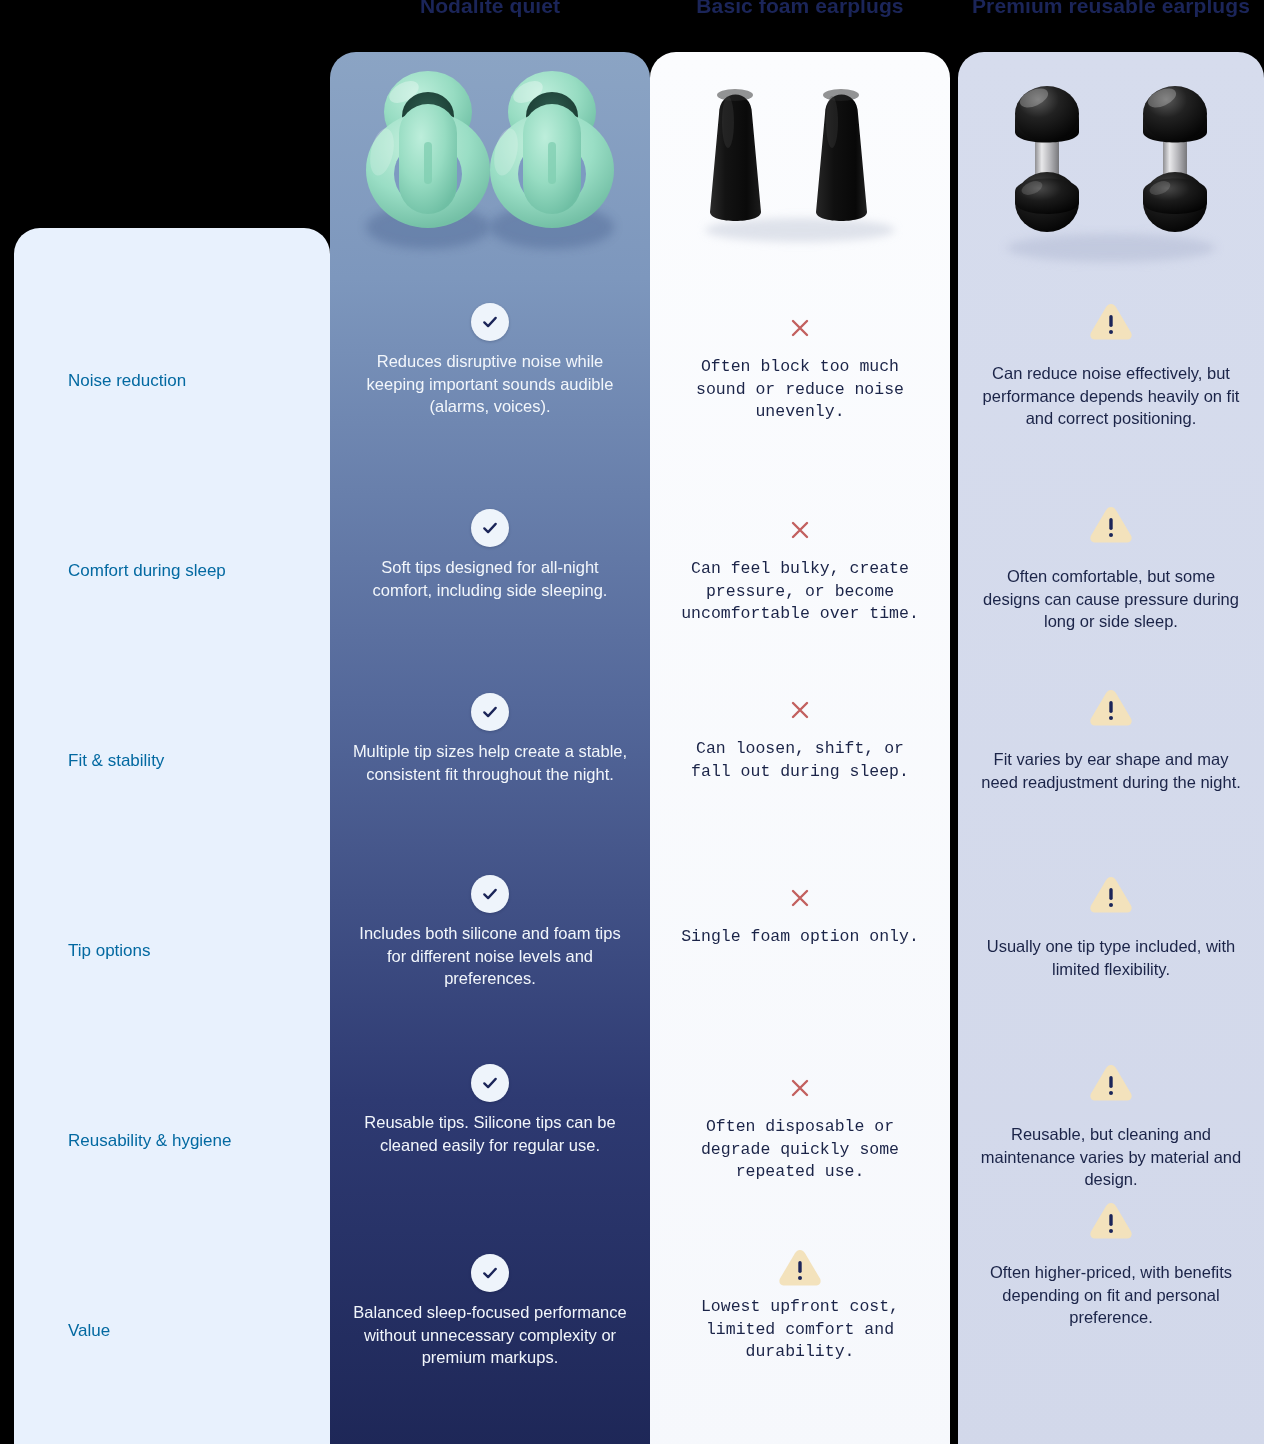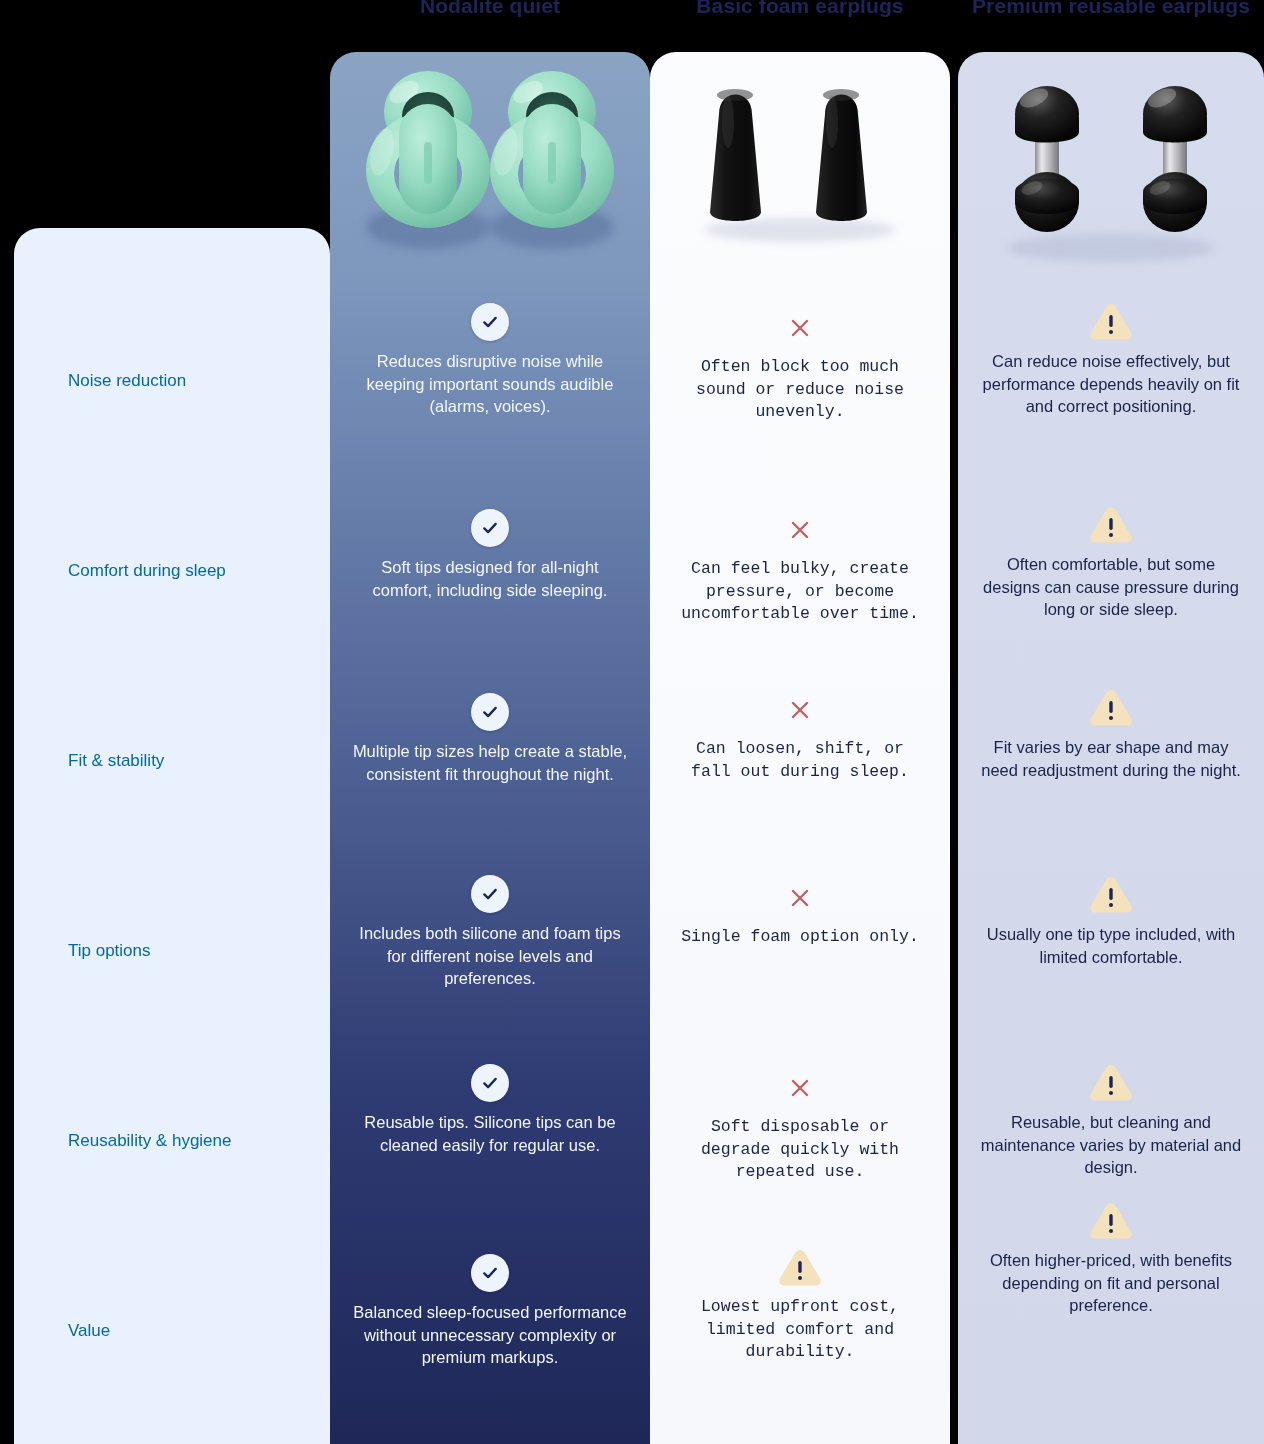--- a/index.html
+++ b/index.html
@@ -103,21 +103,21 @@
     align-items: center;
     justify-content: center;
   }
   .cell .cell-text {
     font-size: 16.5px;
     line-height: 22.5px;
     padding: 0 22px;
   }
   .col-1 .cell-text { color: #f2f6fb; }
   .col-2 .cell-text { color: #1b2448; }
-  .col-3 .cell-text { color: #1b2448; }
+  .col-3 .cell-text { color: #1b2448; margin-top: 12px; }
 
   
   .badge-check {
     width: 38px; height: 38px;
     border-radius: 50%;
     background: #eef4fb;
     display: flex; align-items: center; justify-content: center;
     box-shadow: 0 1px 3px rgba(10,20,50,0.22);
   }
 
@@ -344,21 +344,21 @@
     </div>
 
     <div class="cell" style="top:1008px">
       <div class="icon-wrap">
           <span>
         <svg width="26" height="26" viewBox="0 0 26 26">
               <path d="M6 6 L20 20 M20 6 L6 20" stroke="#c2605f" stroke-width="2.4" stroke-linecap="round"></path>
             </svg>
       </span>
         </div>
-      <div class="cell-text">Soft disposable or degrade quickly with repeated use.</div>
+      <div class="cell-text">Often disposable or degrade quickly some repeated use.</div>
     </div>
 
     <div class="cell" style="top:1188px">
       <div class="icon-wrap">
           <span class="warn-tri">
         <svg width="46" height="42" viewBox="0 0 46 42">
           <path d="M23 3 C25.4 3 27 4.6 28.2 6.6 L43 31.5 C44.6 34.4 43.2 38.4 39.6 38.4 L6.4 38.4 C2.8 38.4 1.4 34.4 3 31.5 L17.8 6.6 C19 4.6 20.6 3 23 3 Z" fill="#f3e2bc"></path>
           <rect x="21.3" y="14" width="3.4" height="12" rx="1.7" fill="#1b2559"></rect>
           <circle cx="23" cy="31" r="2" fill="#1b2559"></circle>
         </svg>
@@ -460,21 +460,21 @@
     <div class="cell" style="top:815px">
       <div class="icon-wrap">
           <span class="warn-tri">
         <svg width="46" height="42" viewBox="0 0 46 42">
           <path d="M23 3 C25.4 3 27 4.6 28.2 6.6 L43 31.5 C44.6 34.4 43.2 38.4 39.6 38.4 L6.4 38.4 C2.8 38.4 1.4 34.4 3 31.5 L17.8 6.6 C19 4.6 20.6 3 23 3 Z" fill="#f3e2bc"></path>
           <rect x="21.3" y="14" width="3.4" height="12" rx="1.7" fill="#1b2559"></rect>
           <circle cx="23" cy="31" r="2" fill="#1b2559"></circle>
         </svg>
       </span>
         </div>
-      <div class="cell-text">Usually one tip type included, with limited comfortable.</div>
+      <div class="cell-text">Usually one tip type included, with limited flexibility.</div>
     </div>
 
     <div class="cell" style="top:1003px">
       <div class="icon-wrap">
           <span class="warn-tri">
         <svg width="46" height="42" viewBox="0 0 46 42">
           <path d="M23 3 C25.4 3 27 4.6 28.2 6.6 L43 31.5 C44.6 34.4 43.2 38.4 39.6 38.4 L6.4 38.4 C2.8 38.4 1.4 34.4 3 31.5 L17.8 6.6 C19 4.6 20.6 3 23 3 Z" fill="#f3e2bc"></path>
           <rect x="21.3" y="14" width="3.4" height="12" rx="1.7" fill="#1b2559"></rect>
           <circle cx="23" cy="31" r="2" fill="#1b2559"></circle>
         </svg>

